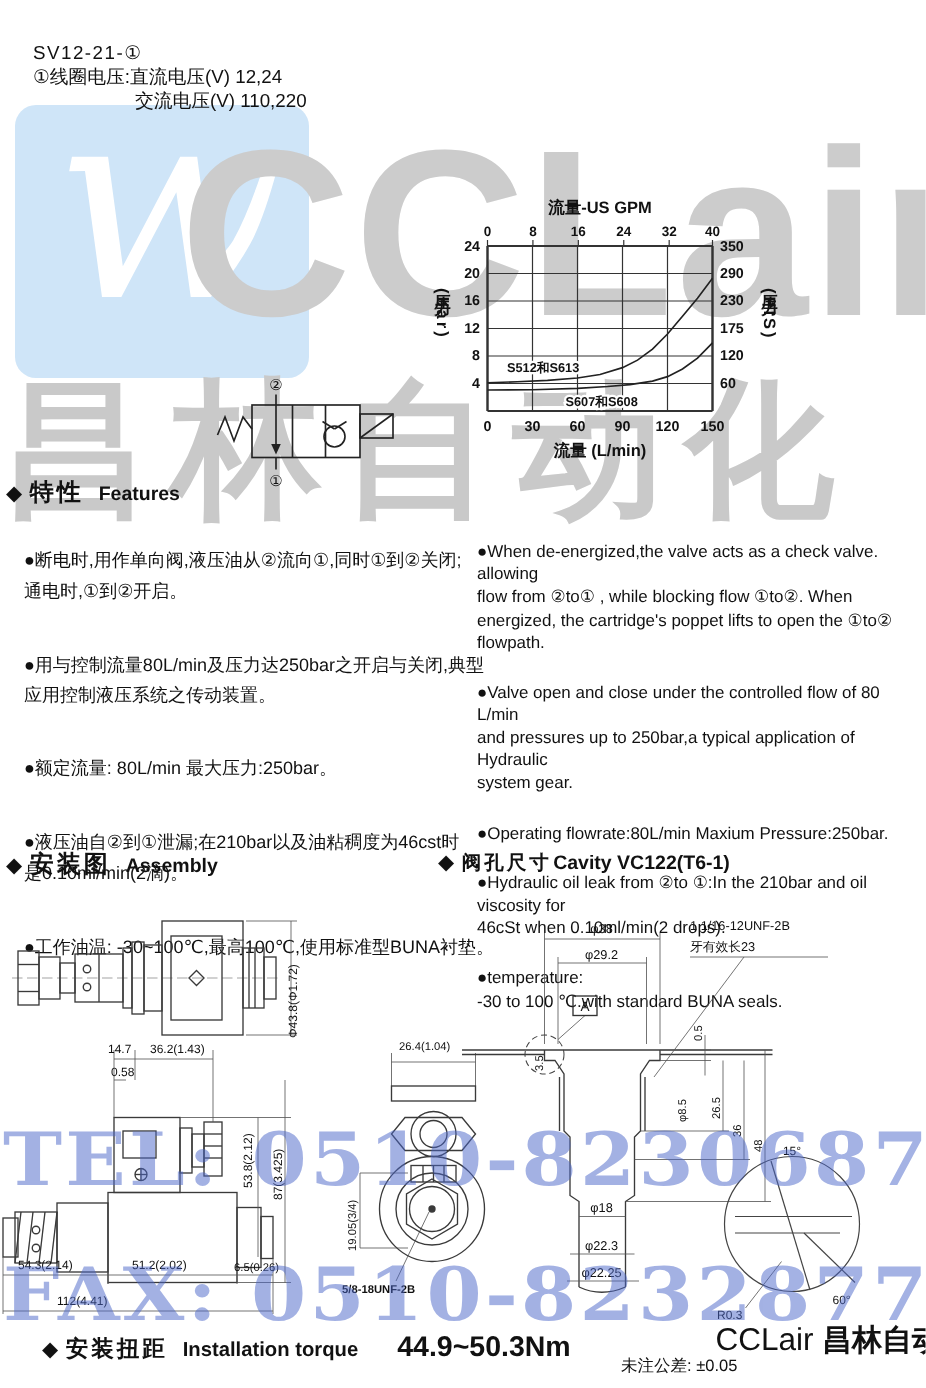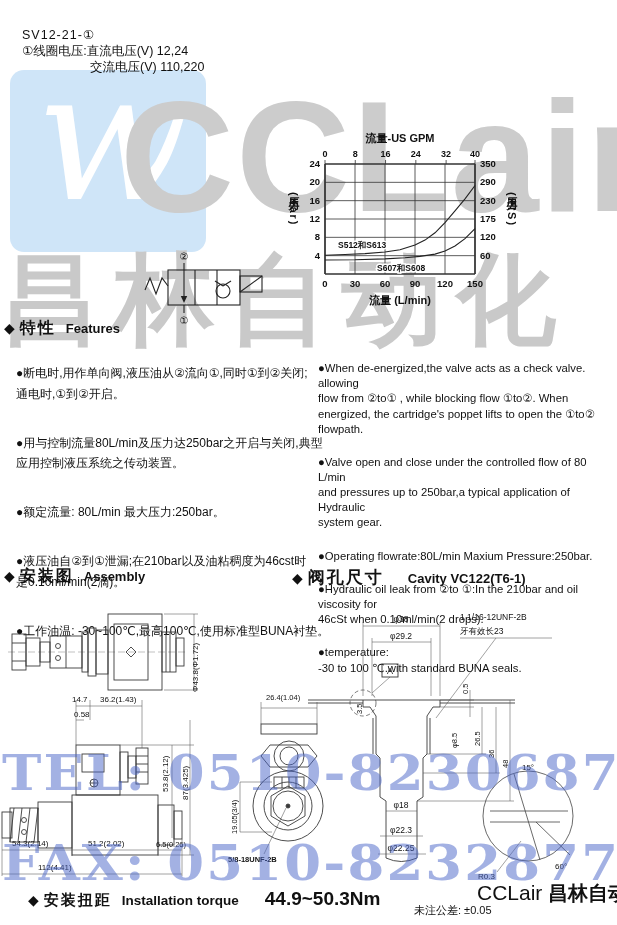--- a/index.html
+++ b/index.html
@@ -149,21 +149,21 @@
 46cSt when 0.10ml/min(2 drops).</div>
     <div class="b">●temperature:
 -30 to 100 ℃.with standard BUNA seals.</div>
   </div>
 
   <div class="sec" style="left:4px;top:566px">
     <span class="dia">◆</span><span class="hcn">安装图</span><span class="hen">Assembly</span>
   </div>
 
   <div class="sec" style="left:292px;top:566px">
-    <span class="dia">◆</span><span class="hcn" style="font-size:17px">阀孔尺寸</span><span class="hen" style="margin-left:24px">Cavity VC122(T6-1)</span>
+    <span class="dia">◆</span><span class="hcn" style="font-size:13px">阀孔尺寸</span><span class="hen" style="margin-left:1px">Cavity VC122(T6-1)</span>
   </div>
 
   <svg style="left:8px;top:596px" width="196" height="112" viewBox="0 0 196 112">
     <line x1="0" y1="56" x2="178" y2="56" stroke="#999" stroke-width="0.6" stroke-dasharray="7 3"></line>
     <g stroke="#3a3a3a" stroke-width="0.9" fill="none">
       <rect x="4" y="38" width="14" height="36"></rect>
       <line x1="4" y1="47" x2="18" y2="47"></line>
         <line x1="4" y1="65" x2="18" y2="65"></line>
       <rect x="18" y="42" width="14" height="28"></rect>
       <rect x="32" y="46" width="10" height="20"></rect>

